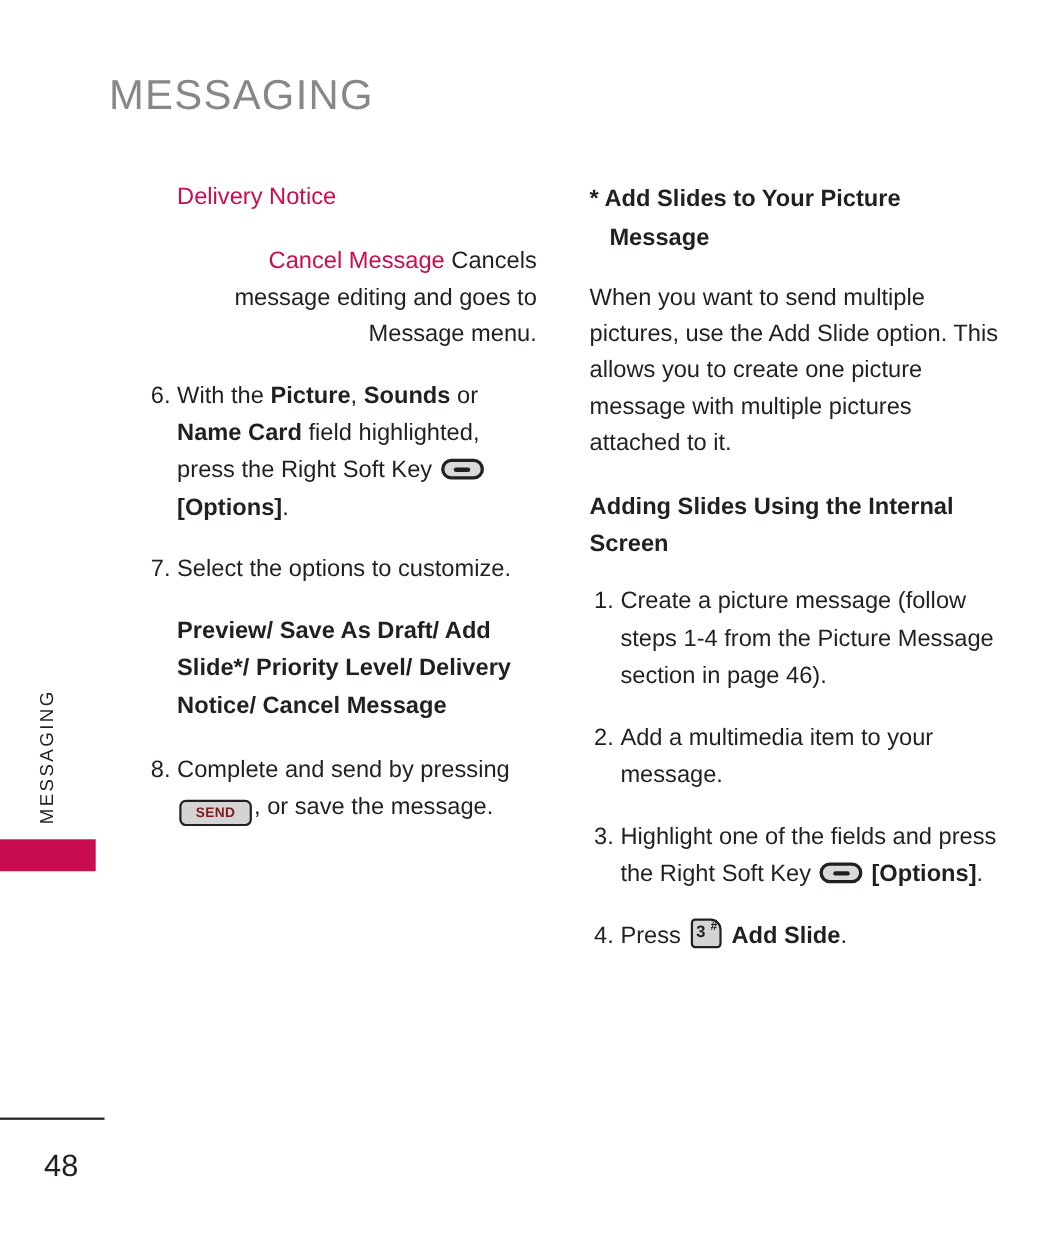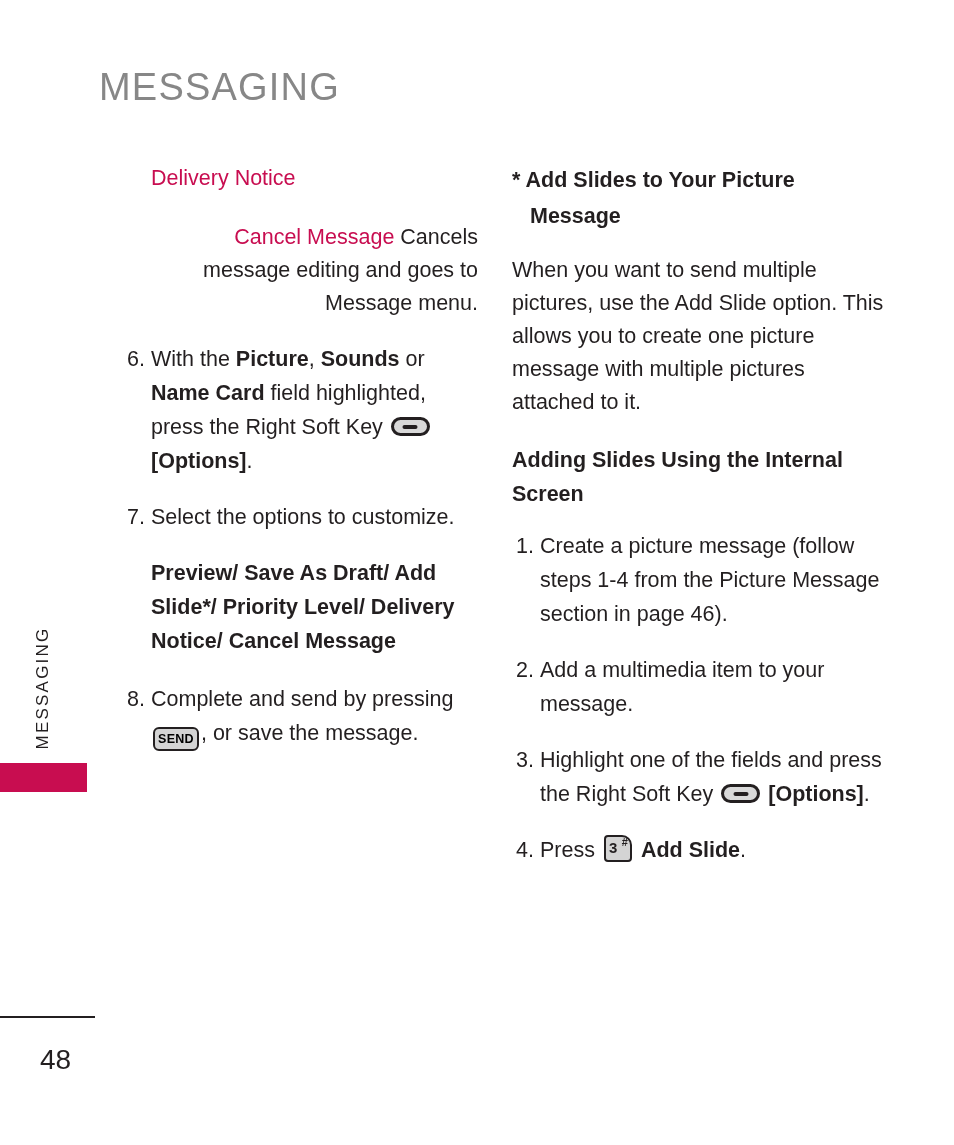--- a/index.html
+++ b/index.html
@@ -50,22 +50,22 @@
     letter-spacing: 2.2px;
     color: #231f20;
     white-space: nowrap;
   }
 
   
   .col {
     position: absolute;
     top: 162px;
   }
-  .col-left  { left: 123px; width: 355px; }
-  .col-right { left: 512px; width: 372px; }
+  .col-left  { left: 133px; width: 355px; }
+  .col-right { left: 536px; width: 372px; }
 
   
   .blk { margin: 0 0 24px 0; }
   .blk:last-child { margin-bottom: 0; }
 
   .para {
     font-size: 21.5px;
     line-height: 33px;
     color: #231f20;
   }
@@ -158,25 +158,25 @@
     min-width: 40px;
     height: 24px;
     line-height: 21px;
     border: 2.5px solid #231f20;
     border-radius: 6px;
     background: #d4d4d4;
     font-size: 12.5px;
     font-weight: bold;
     letter-spacing: 0.3px;
     text-align: center;
-    padding: 0 3px;
+    padding: 0 13px;
     vertical-align: -3px;
     margin: 0 2px;
     box-sizing: border-box;
-    color: #000000;
+    color: #7f1d1d;
   }
 
   .key-num {
     display: inline-block;
     width: 28px;
     height: 27px;
     border: 2.5px solid #231f20;
     border-radius: 4px 10px 4px 4px;
     background: #d4d4d4;
     position: relative;

